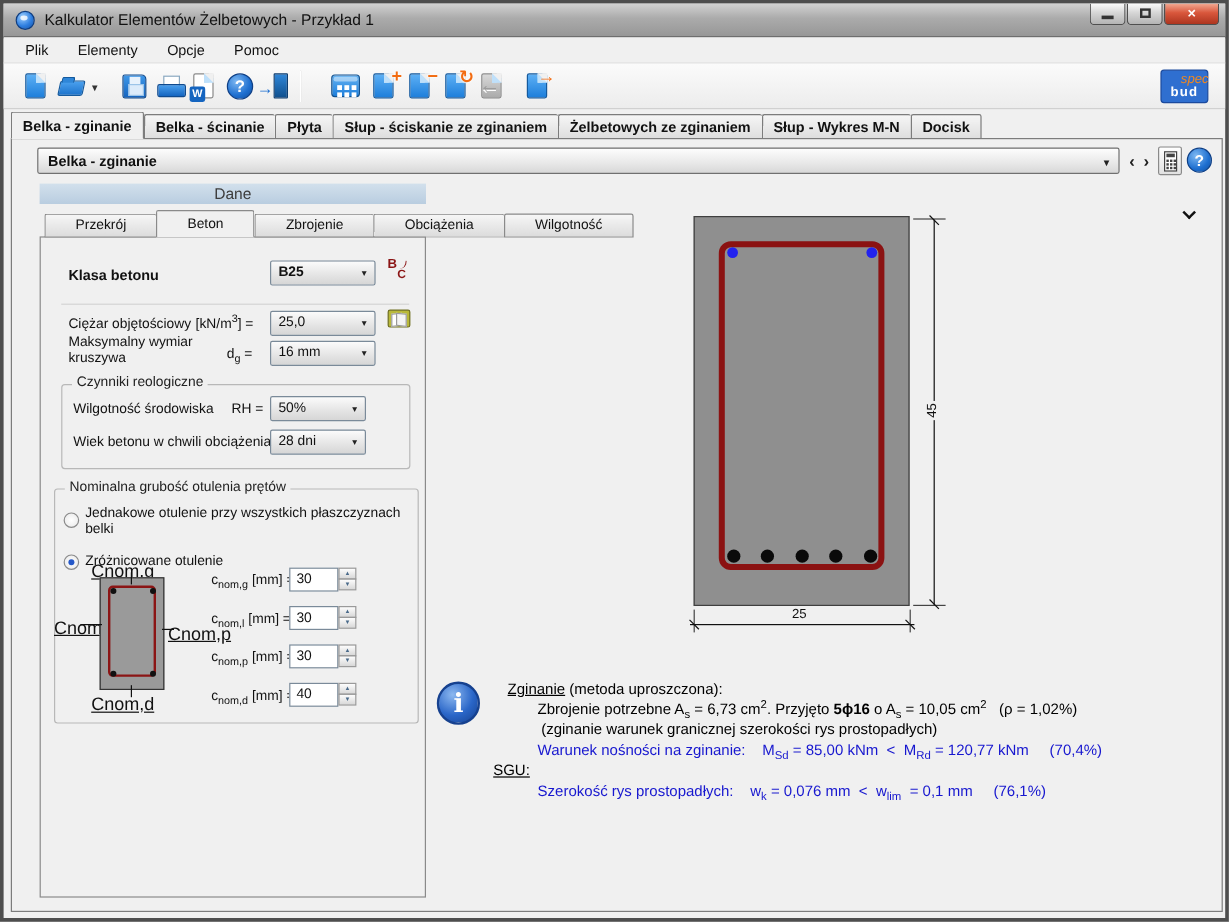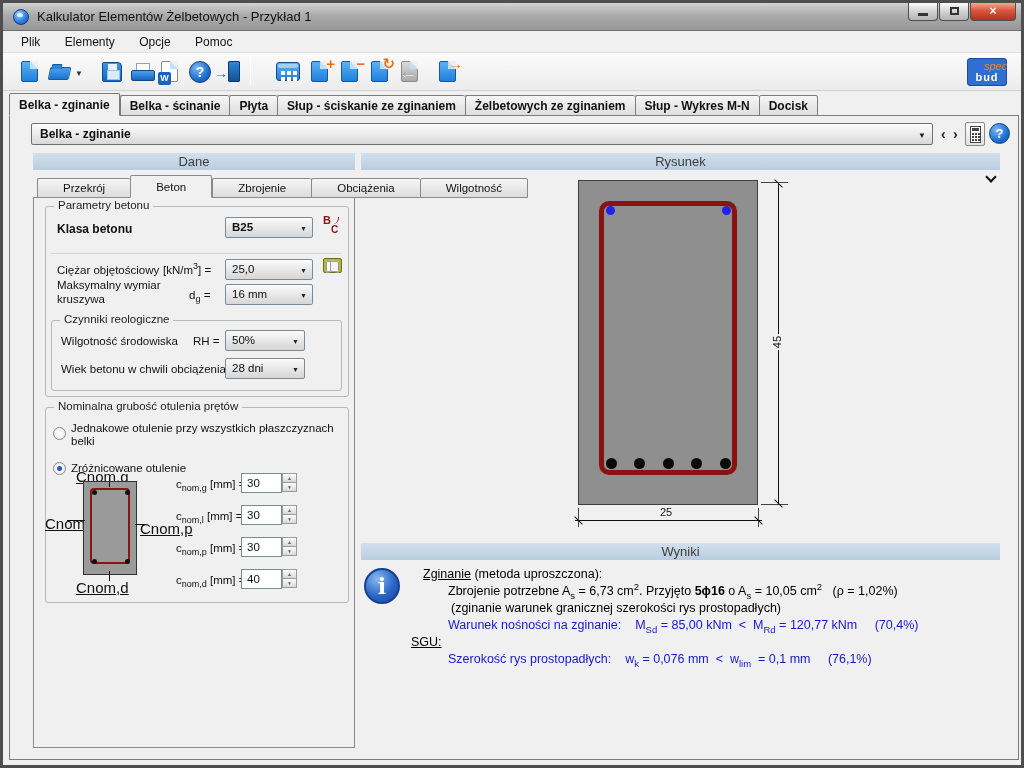--- a/index.html
+++ b/index.html
@@ -229,32 +229,27 @@
     <span class="arr">▼</span>
   </div>
   <span id="nav-prev">‹</span>
   <span id="nav-next">›</span>
   <span id="calc-btn">
       <i></i>
     </span>
   <span id="help-main">?</span>
 
   <div id="dane-head" class="phead">Dane</div>
-  <div id="rys-head" class="phead">Rysunek</div>
-  <div id="wyn-head" class="phead">Wyniki</div>
   <span id="rys-chevron"></span>
 
   <div id="dane-box"></div>
   <div id="dane-tabs">
     <span class="dtab">Przekrój</span><span class="dtab active">Beton</span><span class="dtab">Zbrojenie</span><span class="dtab">Obciążenia</span><span class="dtab">Wilgotność</span>
   </div>
 
-  <div id="g-parametry" class="gbox">
-    <span class="glabel">Parametry betonu</span>
-  </div>
   <span class="flabel fbold" style="left:54px;top:219px;">Klasa betonu</span>
   <div class="combo" style="left:222px;top:214px;width:88px;">
     <span style="font-weight:bold;">B25</span><span class="arr">▼</span>
   </div>
   <span id="bc-icon">
     <span class="b">B</span>
     <span class="curve"></span>
     <span class="c">C</span>
   </span>
   <div class="hline" style="left:48px;top:250px;width:290px;"></div>

